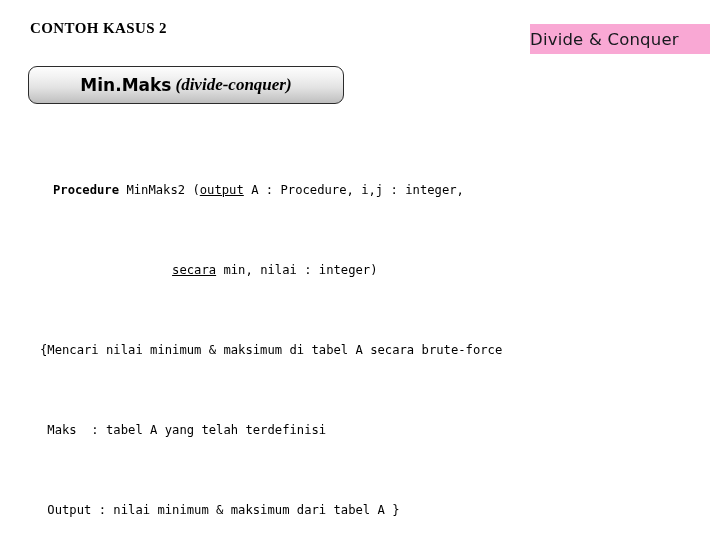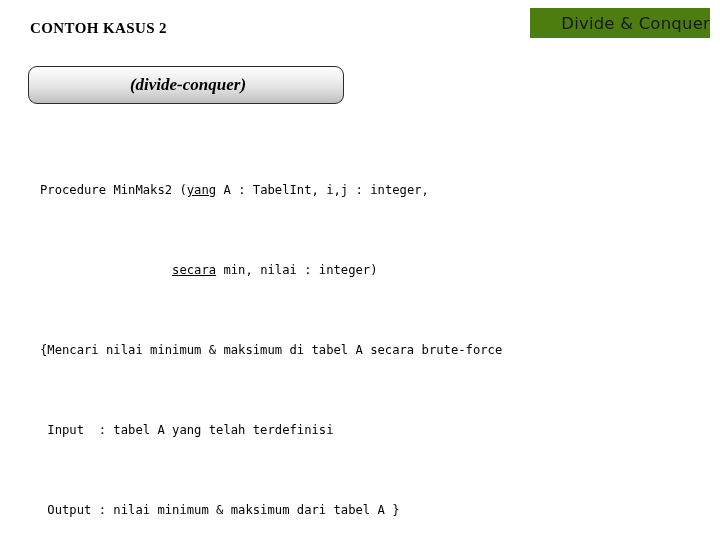--- a/index.html
+++ b/index.html
@@ -25,27 +25,27 @@
     font-weight: bold;
     font-size: 15px;
     letter-spacing: 0.4px;
     color: #000000;
     white-space: nowrap;
   }
 
   #topic-badge {
     position: absolute;
     left: 530px;
-    top: 8px;
+    top: 24px;
     width: 180px;
     height: 30px;
-    background: #4d7c0f;
+    background: #f9a8d4;
     display: flex;
     align-items: center;
-    justify-content: flex-end;
+    justify-content: flex-start;
   }
   #topic-badge .badge-text {
     font-family: "DejaVu Sans", sans-serif;
     font-size: 16.5px;
     color: #16191d;
     white-space: nowrap;
     letter-spacing: 0.2px;
   }
 
   
@@ -94,45 +94,46 @@
     font-size: 12.2px;
     line-height: 20px;
     color: #000000;
     white-space: pre;
   }
   #pseudocode .ln {
     position: relative;
     height: 20px;
     white-space: pre;
   }
-  .kw        { font-weight: normal; }
+  .kw        { font-weight: bold; margin-left: 13px; }
   .u         { text-decoration: underline; }
 </style>
 </head>
 <body>
 
 <div id="slide-title">CONTOH KASUS 2</div>
 
 <div id="topic-badge">
   <span class="badge-text">Divide &amp; Conquer</span>
 </div>
 
 <div id="minmaks-button">
+  <span class="btn-bold">Min.Maks</span>
   <span class="btn-italic">(divide-conquer)</span>
 </div>
 
 <div id="pseudocode">
 
-  <div class="ln"><span class="kw">Procedure</span><span> MinMaks2 (</span><span class="u">yang</span><span> A : TabelInt, i,j : integer,</span></div>
+  <div class="ln"><span class="kw">Procedure</span><span> MinMaks2 (</span><span class="u">output</span><span> A : Procedure, i,j : integer,</span></div>
 
   <div class="ln"><span>                  </span><span class="u">secara</span><span> min, nilai : integer)</span></div>
 
   <div class="ln">{Mencari nilai minimum &amp; maksimum di tabel A secara brute-force</div>
 
-  <div class="ln"> Input  : tabel A yang telah terdefinisi</div>
+  <div class="ln"> Maks  : tabel A yang telah terdefinisi</div>
 
   <div class="ln"> Output : nilai minimum &amp; maksimum dari tabel A }</div>
 
   
 
   
 
   
 
   

